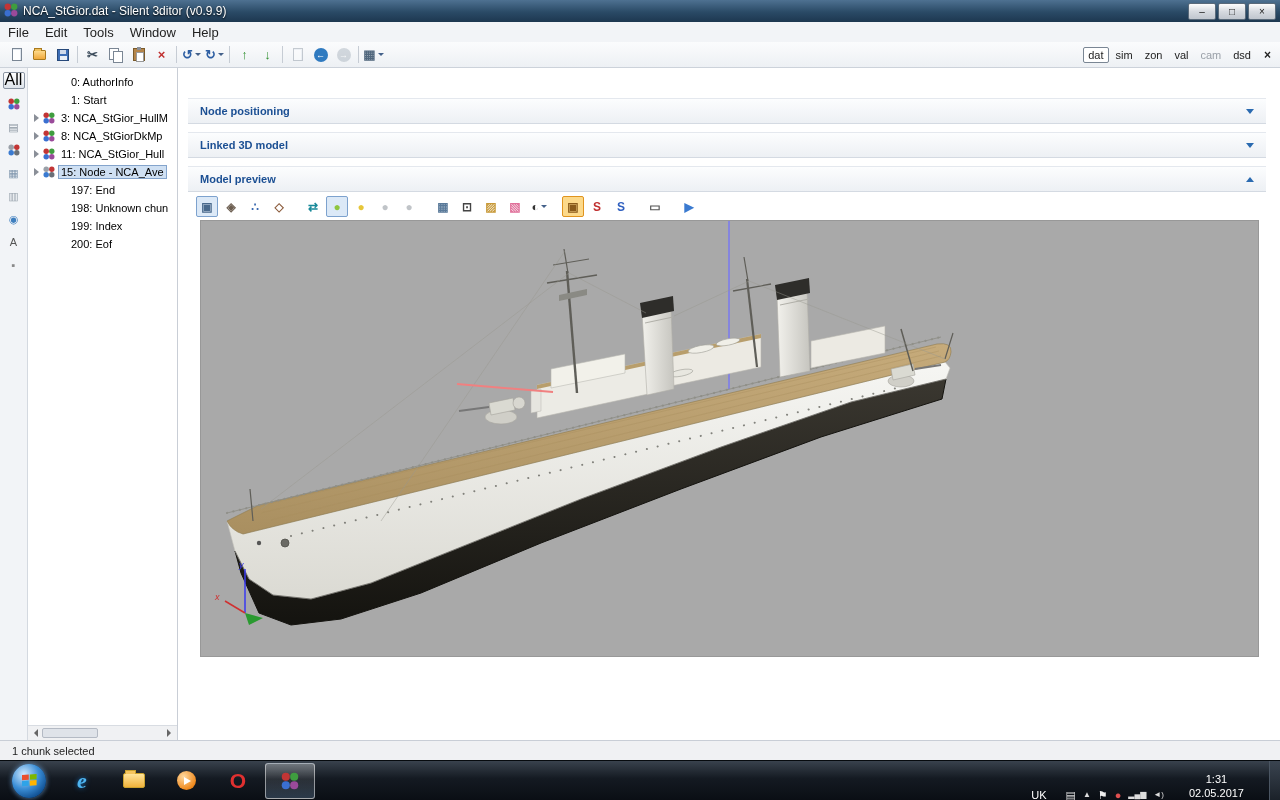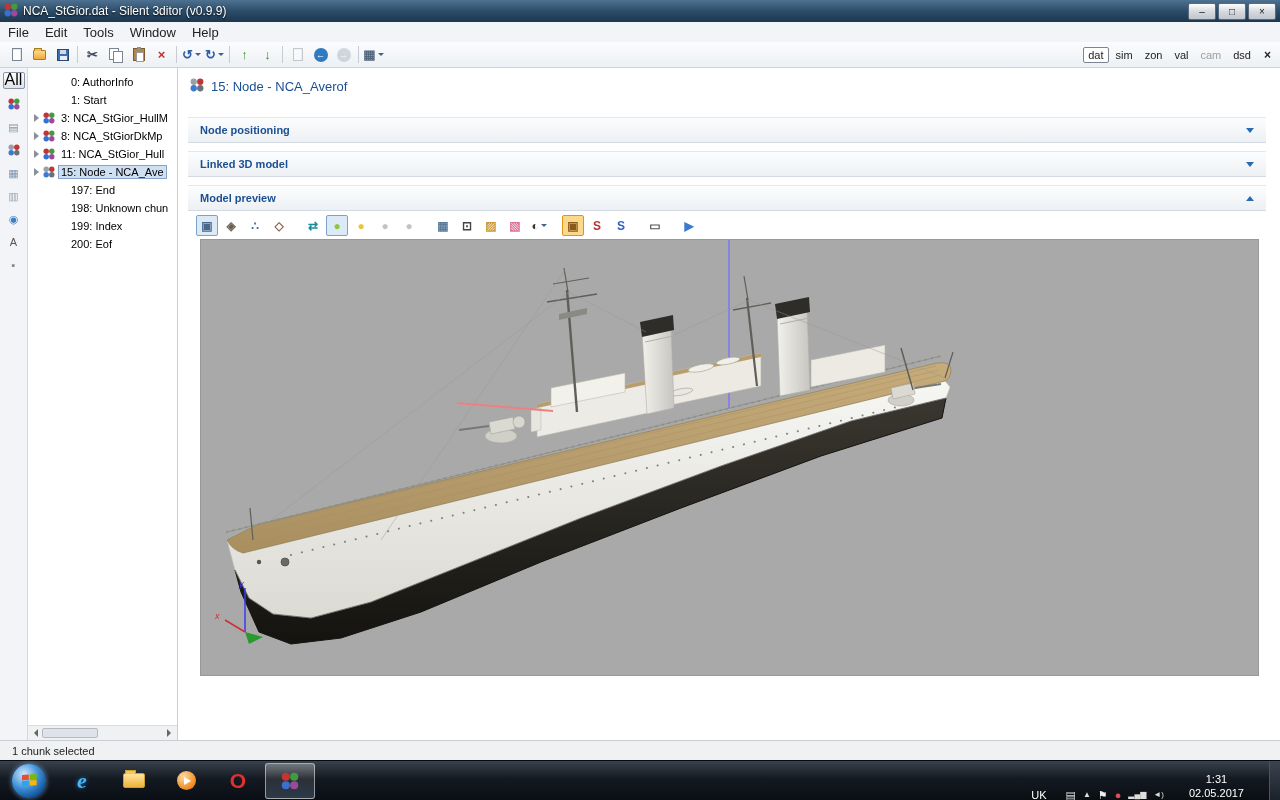--- a/index.html
+++ b/index.html
@@ -319,29 +319,20 @@
           </div>
         </div>
       <div class="hscroll">
         <span class="hs-left"></span>
         <span class="hs-thumb"></span>
         <span class="hs-right"></span>
       </div>
     </div>
 
     <div class="mainpanel">
-      <div class="chunk-header">
-        <span id="header-icon"><svg width="14" height="14" viewBox="0 0 12 12">
-              <circle cx="3.2" cy="3.2" r="2.7" fill="#9aa0a8"></circle>
-              <circle cx="8.8" cy="3.2" r="2.7" fill="#c23535"></circle>
-              <circle cx="3.2" cy="8.8" r="2.7" fill="#3a7ad0"></circle>
-              <circle cx="8.8" cy="8.8" r="2.7" fill="#6a7078"></circle>
-            </svg></span>
-        <span>15: Node - NCA_Averof</span>
-      </div>
 
 
       <div class="sections">
         <div class="section">
           <div class="sec-head">
             <span>Node positioning</span>
             <span class="chev chev-down"></span>
           </div>
         </div>
         <div class="section">

